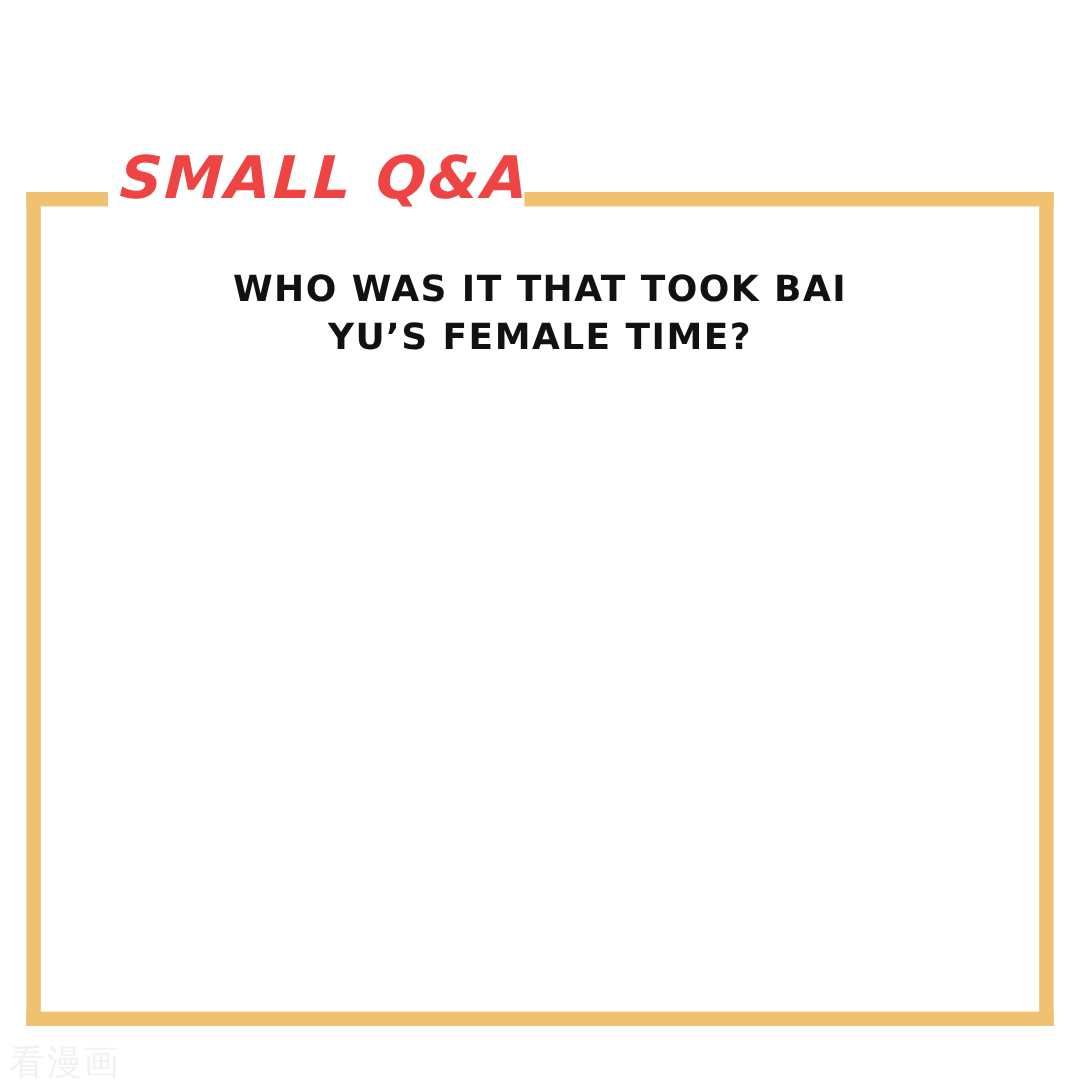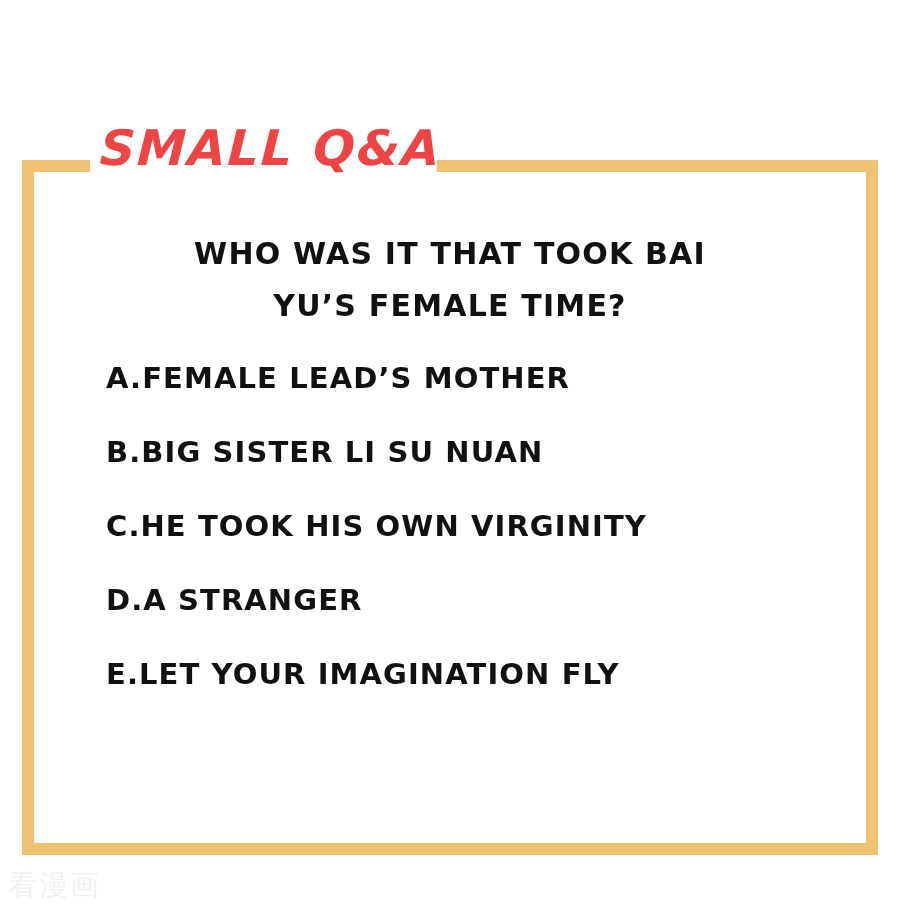--- a/index.html
+++ b/index.html
@@ -86,21 +86,20 @@
     font-family: "DejaVu Sans", sans-serif;
     font-size: 30px;
     font-weight: bold;
     letter-spacing: 1.2px;
     line-height: 40px;
   }
 
   .question-line {
     display: block;
     white-space: nowrap;
-    margin-top: 12px;
   }
 
   
   #answer-list {
     position: absolute;
     left: 106px;
     top: 356px;
     width: 700px;
     margin: 0;
     padding: 0;
@@ -141,23 +140,16 @@
   <div class="frame-seg" id="frame-right"></div>
   <div class="frame-seg" id="frame-bottom"></div>
 
   <div id="panel-title">SMALL Q&amp;A</div>
 
   <div id="question-block">
     <span class="question-line">WHO WAS IT THAT TOOK BAI</span>
     <span class="question-line">YU’S FEMALE TIME?</span>
   </div>
 
-  <ul id="answer-list">
-    <li class="answer-item">A.FEMALE LEAD’S MOTHER</li>
-    <li class="answer-item">B.BIG SISTER LI SU NUAN</li>
-    <li class="answer-item">C.HE TOOK HIS OWN VIRGINITY</li>
-    <li class="answer-item">D.A STRANGER</li>
-    <li class="answer-item">E.LET YOUR IMAGINATION FLY</li>
-  </ul>
 
   <div id="watermark">看漫画</div>
 
 </div>
 
 </body></html>

